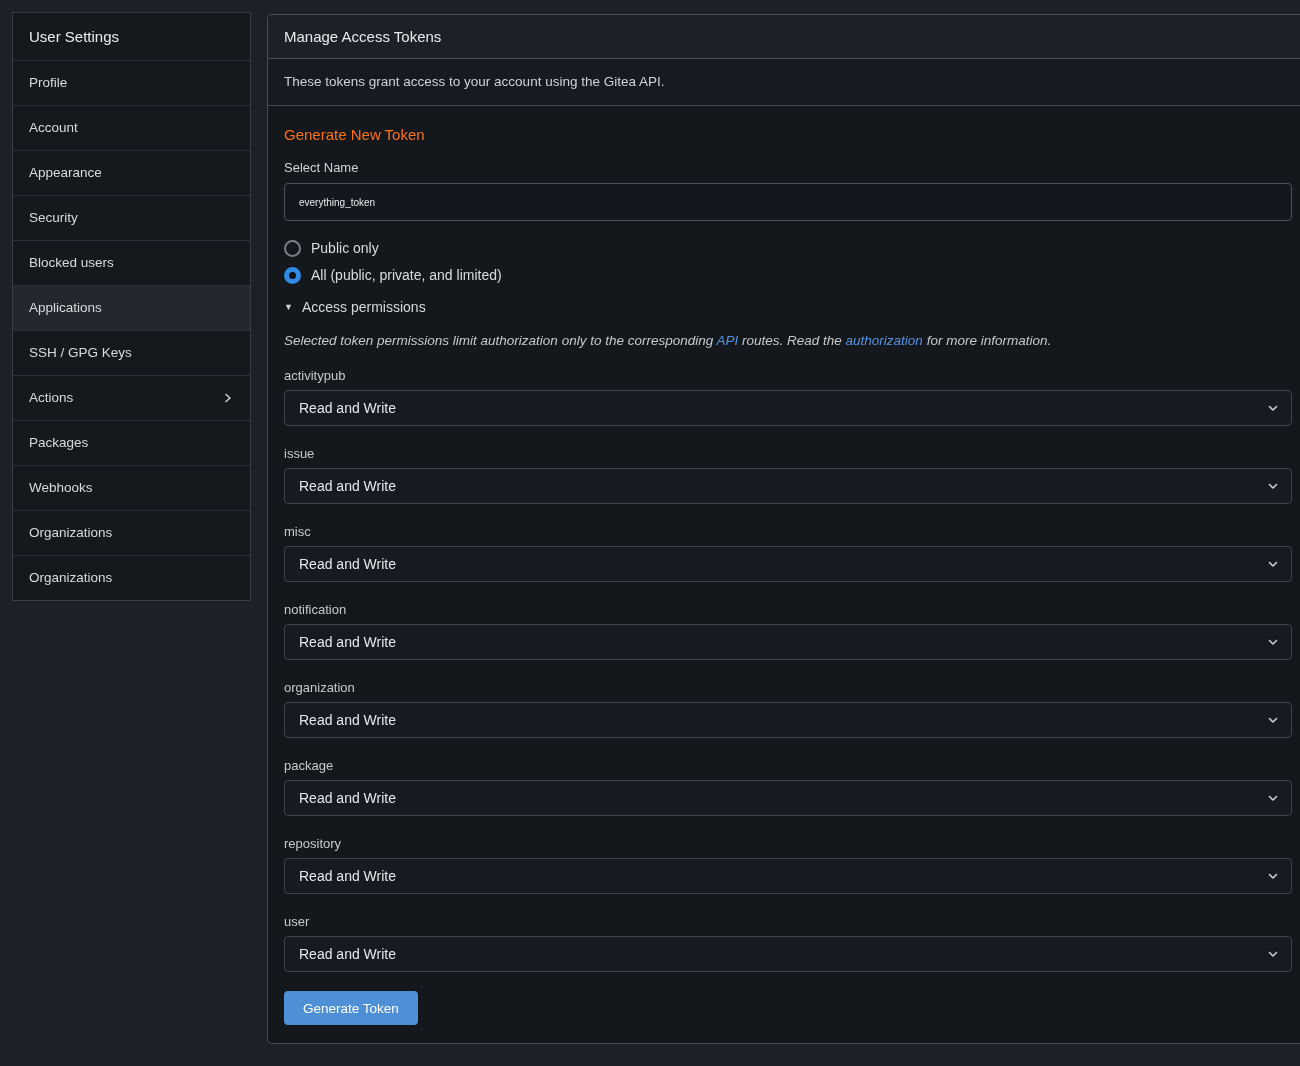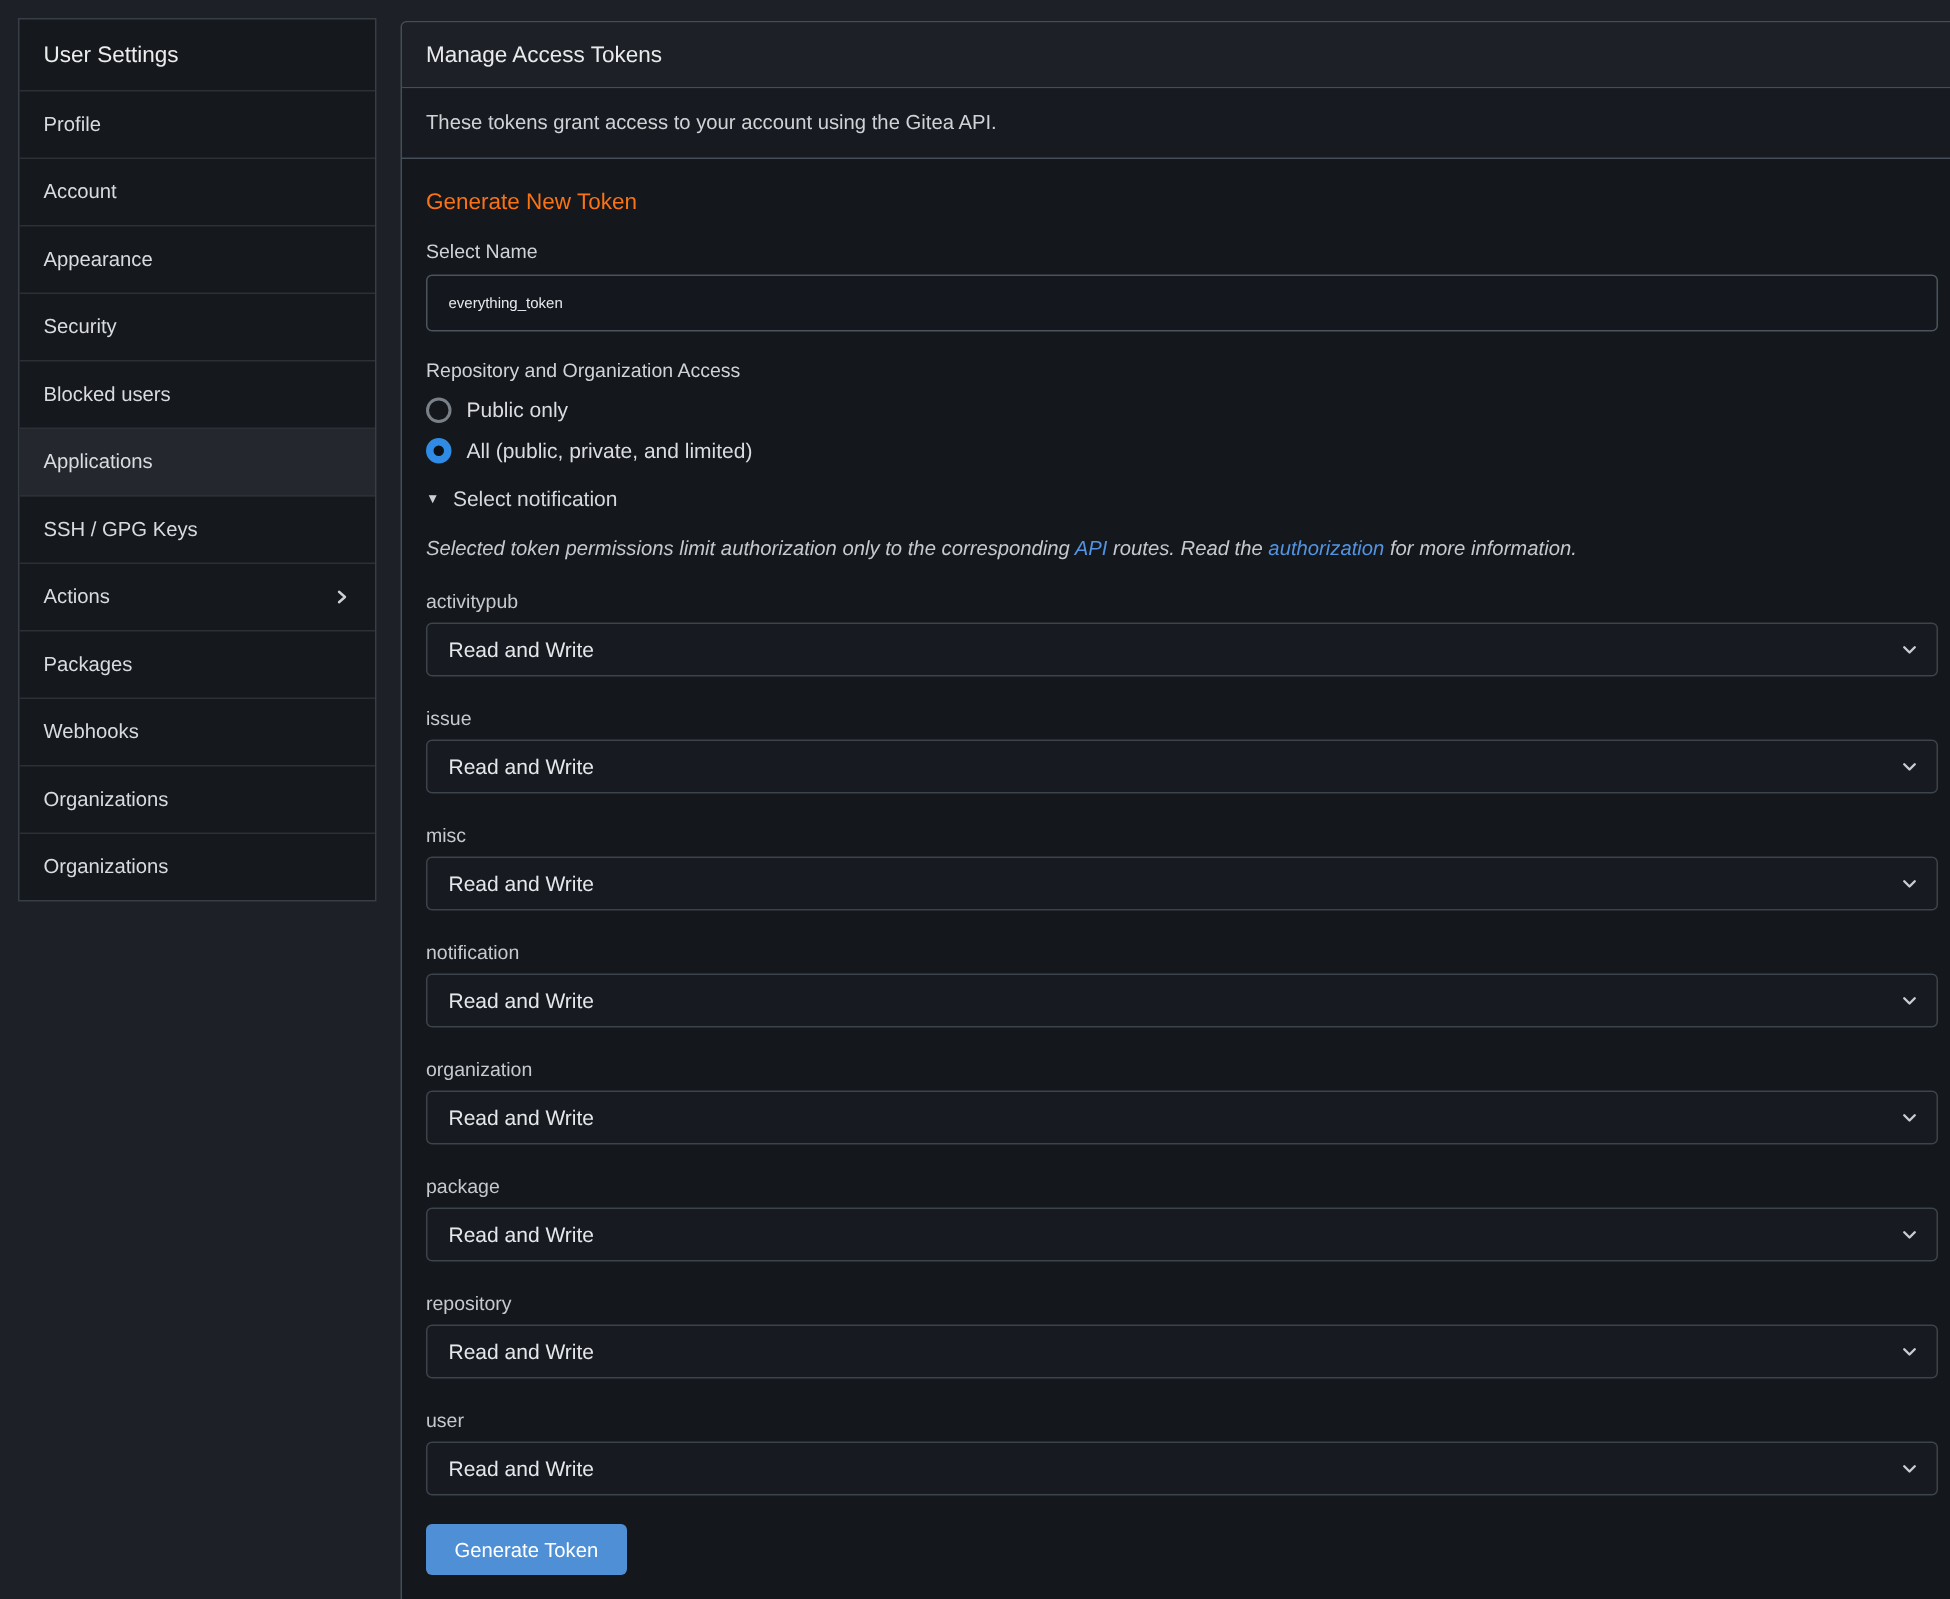--- a/index.html
+++ b/index.html
@@ -179,34 +179,33 @@
 <main class="panel">
   <div class="panel-header">Manage Access Tokens</div>
   <div class="panel-desc">These tokens grant access to your account using the Gitea API.</div>
 
   <div class="panel-body">
     <h4 class="section-title">Generate New Token</h4>
 
     <label class="field-label">Select Name</label>
     <input class="text-input input-spacer" type="text" value="everything_token" style="">
 
-    <label class="field-label access-label">Repository and Organization Access</label>
 
     <div class="radio-row">
       <span class="radio off"></span>
       <span class="radio-label">Public only</span>
     </div>
     <div class="radio-row last">
       <span class="radio on"></span>
       <span class="radio-label">All (public, private, and limited)</span>
     </div>
 
     <div class="summary-row">
       <span class="summary-marker">▼</span>
-      <span>Select notification</span>
+      <span>Access permissions</span>
     </div>
 
     <div class="perm-note">
       <span>Selected token permissions limit authorization only to the corresponding </span><span class="link">API</span><span> routes. Read the </span><span class="link">authorization</span><span> for more information.</span>
     </div>
 
     <div class="perm-group">
       <label class="perm-label">activitypub</label>
       <div class="select-wrap">
         <select class="perm-select">

